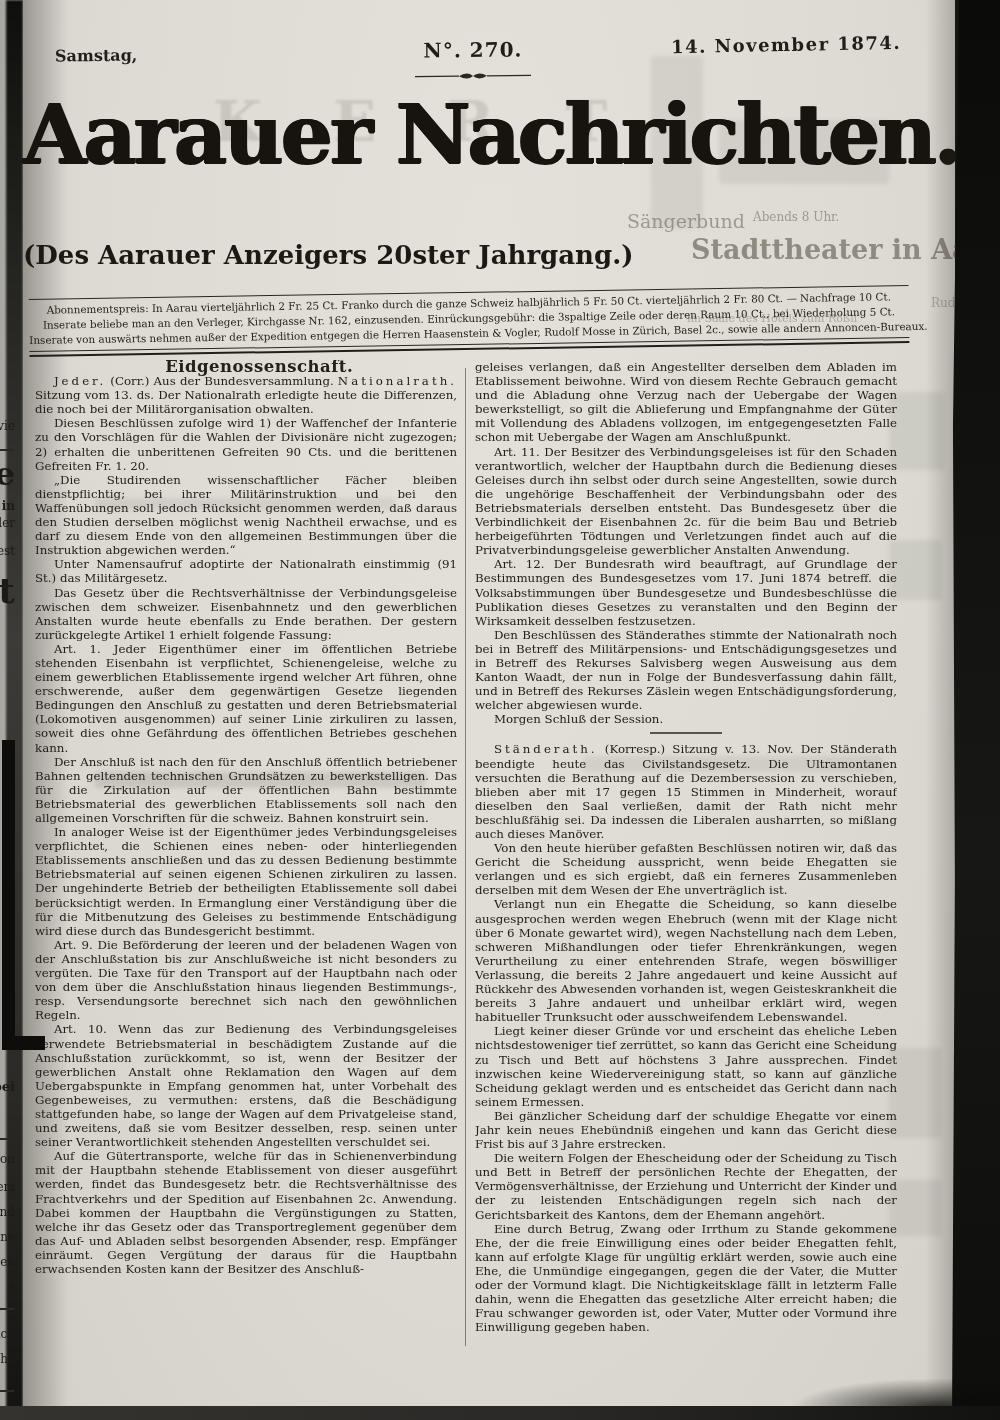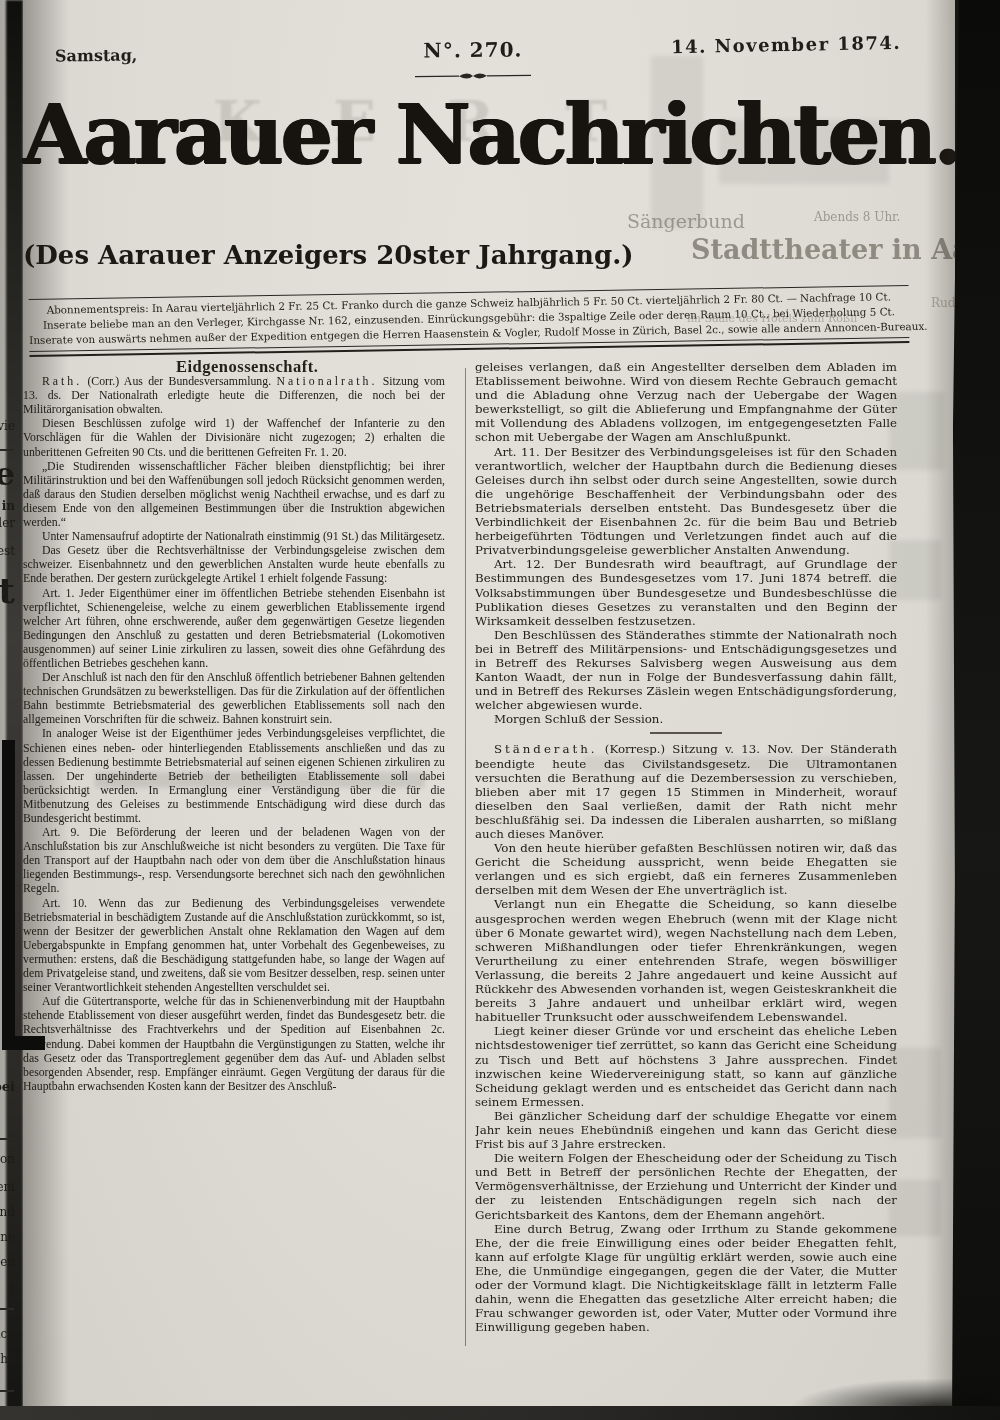--- a/index.html
+++ b/index.html
@@ -42,21 +42,21 @@
   .subtitle{left:0px;top:240px;width:900px;text-align:left;font-size:26px;font-weight:bold;color:#1c1914;}
   
   .imprint{left:6px;top:292px;width:880px;transform:rotate(-.9deg);}
   .imprint .rule-top{border-top:1.5px solid #2a2722;margin-bottom:3px;}
   .imprint-line{font-size:10.4px;line-height:15px;text-align:center;white-space:nowrap;color:#262219;}
   .imprint .rule-bottom{border-top:1px solid #2a2722;border-bottom:2.5px solid #221f1a;height:3px;margin-top:3px;}
   
   .coldiv{left:442px;top:368px;width:1px;height:978px;background:rgba(40,35,28,.5);}
   .col{top:360px;height:992px;overflow:hidden;font-size:11.8px;line-height:14.1px;
     text-align:justify;color:#24201a;}
-  .col1{left:0;width:422px;font-family:Liberation Serif, serif;}
+  .col1{left:12px;width:422px;}
   .col2{left:452px;width:422px;}
   .col p{margin:0;text-indent:1.6em;}
   .col p.noindent{text-indent:0;}
   .section-head{text-align:center;font-size:16.5px;font-weight:bold;letter-spacing:.5px;margin:0 0 6px 0;text-indent:0;}
   .sperr{letter-spacing:3px;}
   .session-note{margin:0;text-indent:1.6em;}
   .short-rule{width:72px;height:2px;background:#59554d;margin:6px auto 8px auto;}
   
   .frag{left:0;width:15px;text-align:right;color:#1d1b17;font-weight:bold;line-height:1;white-space:nowrap;overflow:visible;direction:rtl;}
   .frag-rule{left:0;width:14px;height:2px;background:#2a2824;}
@@ -72,21 +72,21 @@
 
 <div class="abs neighbor-page"></div>
 <div class="abs gutter-fold"></div>
 
 <div class="abs page">
 
   <div class="abs ghost ghost-big" style="left:190px;top:88px;font-size:56px;">K E R T</div>
   <div class="abs ghost-streak" style="left:628px;top:56px;width:52px;height:172px;"></div>
   <div class="abs ghost-streak" style="left:696px;top:120px;width:170px;height:64px;"></div>
   <div class="abs ghost" style="left:604px;top:210px;font-size:19px;">Sängerbund</div>
-  <div class="abs ghost" style="left:791px;top:210px;font-size:12px;">Abends 8 Uhr.</div>
+  <div class="abs ghost" style="left:730px;top:210px;font-size:12px;">Abends 8 Uhr.</div>
   <div class="abs ghost" style="left:668px;top:234px;font-size:27px;font-weight:bold;color:rgba(90,85,74,.6);">Stadttheater in Aa</div>
   <div class="abs ghost" style="left:664px;top:272px;font-size:11px;color:rgba(90,85,74,.38);margin-top:40px;">im Saale des Hotels zum Rößli</div>
   <div class="abs ghost" style="left:908px;top:296px;font-size:12px;color:rgba(90,85,74,.4);">Rudin</div>
   <div class="abs ghost-streak" style="left:72px;top:498px;width:300px;height:12px;"></div>
   <div class="abs ghost-streak" style="left:72px;top:772px;width:330px;height:16px;background:rgba(50,46,38,.12);"></div>
   <div class="abs ghost-streak" style="left:866px;top:392px;width:55px;height:78px;"></div>
   <div class="abs ghost-streak" style="left:866px;top:540px;width:52px;height:60px;"></div>
   <div class="abs ghost-streak" style="left:560px;top:756px;width:300px;height:16px;"></div>
   <div class="abs ghost-streak" style="left:866px;top:1048px;width:52px;height:90px;"></div>
   <div class="abs ghost-streak" style="left:866px;top:1180px;width:52px;height:56px;"></div>
@@ -108,21 +108,21 @@
     <div class="imprint-line">Abonnementspreis: In Aarau vierteljährlich 2 Fr. 25 Ct.  Franko durch die ganze Schweiz halbjährlich 5 Fr. 50 Ct. vierteljährlich 2 Fr. 80 Ct. — Nachfrage 10 Ct.</div>
     <div class="imprint-line">Inserate beliebe man an den Verleger, Kirchgasse Nr. 162, einzusenden.  Einrückungsgebühr: die 3spaltige Zeile oder deren Raum 10 Ct., bei Wiederholung 5 Ct.</div>
     <div class="imprint-line">Inserate von auswärts nehmen außer der Expedition entgegen die Herren Haasenstein &amp; Vogler, Rudolf Mosse in Zürich, Basel 2c., sowie alle andern Annoncen-Bureaux.</div>
     <div class="rule-bottom"></div>
   </div>
 
   <div class="abs coldiv"></div>
 
   <div class="abs col col1">
     <p class="section-head">Eidgenossenschaft.</p>
-    <p><span class="sperr">Rath.</span><span> (Corr.) </span><span>Aus der Bundesversammlung. </span><span class="sperr">Nationalrath.</span><span> Sitzung vom 13. ds. Der Nationalrath erledigte heute die Differenzen, die noch bei der Militärorganisation obwalten.</span></p>
+    <p><span class="sperr">Jeder.</span><span> (Corr.) </span><span>Aus der Bundesversammlung. </span><span class="sperr">Nationalrath.</span><span> Sitzung vom 13. ds. Der Nationalrath erledigte heute die Differenzen, die noch bei der Militärorganisation obwalten.</span></p>
     <p>Diesen Beschlüssen zufolge wird 1) der Waffenchef der Infanterie zu den Vorschlägen für die Wahlen der Divisionäre nicht zugezogen; 2) erhalten die unberittenen Gefreiten 90 Cts. und die berittenen Gefreiten Fr. 1. 20.</p>
     <p>„Die Studirenden wissenschaftlicher Fächer bleiben dienstpflichtig; bei ihrer Militärinstruktion und bei den Waffenübungen soll jedoch Rücksicht genommen werden, daß daraus den Studien derselben möglichst wenig Nachtheil erwachse, und es darf zu diesem Ende von den allgemeinen Bestimmungen über die Instruktion abgewichen werden.“</p>
     <p>Unter Namensaufruf adoptirte der Nationalrath einstimmig (91 St.) das Militärgesetz.</p>
     <p>Das Gesetz über die Rechtsverhältnisse der Verbindungsgeleise zwischen dem schweizer. Eisenbahnnetz und den gewerblichen Anstalten wurde heute ebenfalls zu Ende berathen. Der gestern zurückgelegte Artikel 1 erhielt folgende Fassung:</p>
     <p>Art. 1. Jeder Eigenthümer einer im öffentlichen Betriebe stehenden Eisenbahn ist verpflichtet, Schienengeleise, welche zu einem gewerblichen Etablissemente irgend welcher Art führen, ohne erschwerende, außer dem gegenwärtigen Gesetze liegenden Bedingungen den Anschluß zu gestatten und deren Betriebsmaterial (Lokomotiven ausgenommen) auf seiner Linie zirkuliren zu lassen, soweit dies ohne Gefährdung des öffentlichen Betriebes geschehen kann.</p>
     <p>Der Anschluß ist nach den für den Anschluß öffentlich betriebener Bahnen geltenden technischen Grundsätzen zu bewerkstelligen. Das für die Zirkulation auf der öffentlichen Bahn bestimmte Betriebsmaterial des gewerblichen Etablissements soll nach den allgemeinen Vorschriften für die schweiz. Bahnen konstruirt sein.</p>
     <p>In analoger Weise ist der Eigenthümer jedes Verbindungsgeleises verpflichtet, die Schienen eines neben- oder hinterliegenden Etablissements anschließen und das zu dessen Bedienung bestimmte Betriebsmaterial auf seinen eigenen Schienen zirkuliren zu lassen. Der ungehinderte Betrieb der betheiligten Etablissemente soll dabei berücksichtigt werden. In Ermanglung einer Verständigung über die für die Mitbenutzung des Geleises zu bestimmende Entschädigung wird diese durch das Bundesgericht bestimmt.</p>
     <p>Art. 9. Die Beförderung der leeren und der beladenen Wagen von der Anschlußstation bis zur Anschlußweiche ist nicht besonders zu vergüten. Die Taxe für den Transport auf der Hauptbahn nach oder von dem über die Anschlußstation hinaus liegenden Bestimmungs-, resp. Versendungsorte berechnet sich nach den gewöhnlichen Regeln.</p>
     <p>Art. 10. Wenn das zur Bedienung des Verbindungsgeleises verwendete Betriebsmaterial in beschädigtem Zustande auf die Anschlußstation zurückkommt, so ist, wenn der Besitzer der gewerblichen Anstalt ohne Reklamation den Wagen auf dem Uebergabspunkte in Empfang genommen hat, unter Vorbehalt des Gegenbeweises, zu vermuthen: erstens, daß die Beschädigung stattgefunden habe, so lange der Wagen auf dem Privatgeleise stand, und zweitens, daß sie vom Besitzer desselben, resp. seinen unter seiner Verantwortlichkeit stehenden Angestellten verschuldet sei.</p>
     <p>Auf die Gütertransporte, welche für das in Schienenverbindung mit der Hauptbahn stehende Etablissement von dieser ausgeführt werden, findet das Bundesgesetz betr. die Rechtsverhältnisse des Frachtverkehrs und der Spedition auf Eisenbahnen 2c. Anwendung. Dabei kommen der Hauptbahn die Vergünstigungen zu Statten, welche ihr das Gesetz oder das Transportreglement gegenüber dem das Auf- und Abladen selbst besorgenden Absender, resp. Empfänger einräumt. Gegen Vergütung der daraus für die Hauptbahn erwachsenden Kosten kann der Besitzer des Anschluß-</p>

